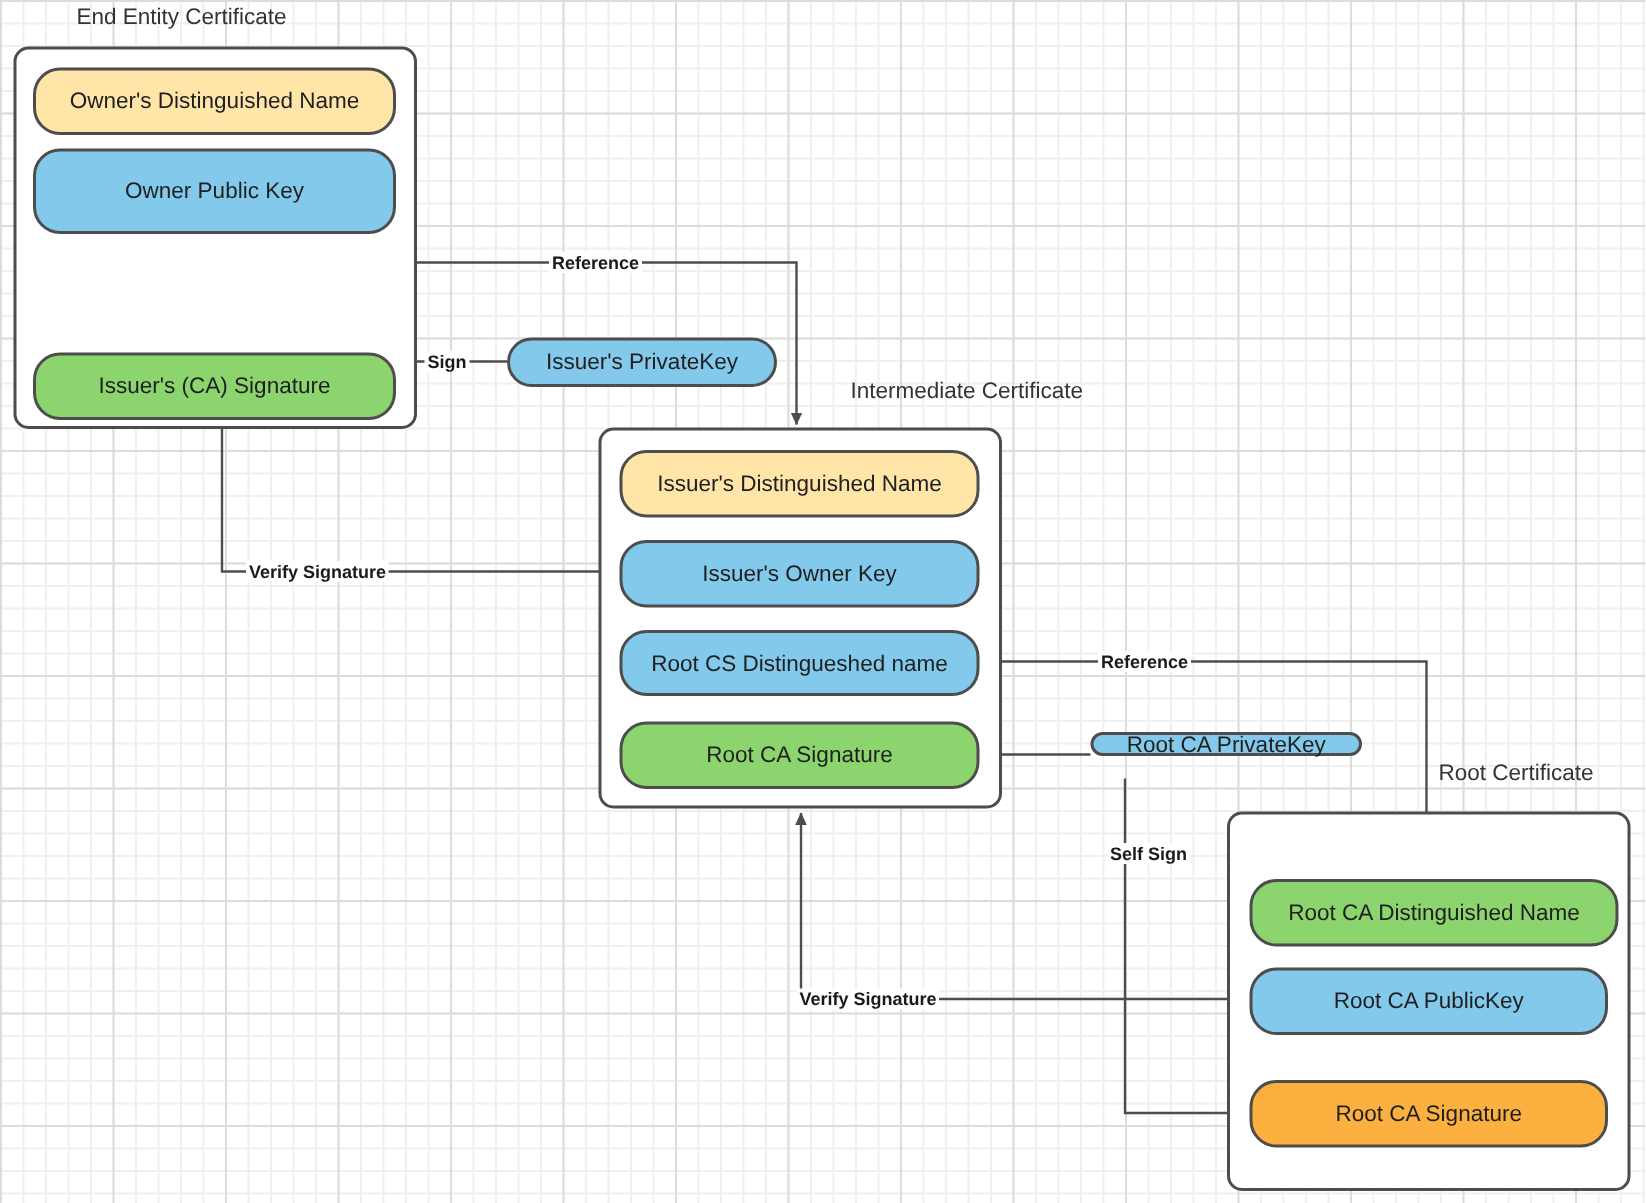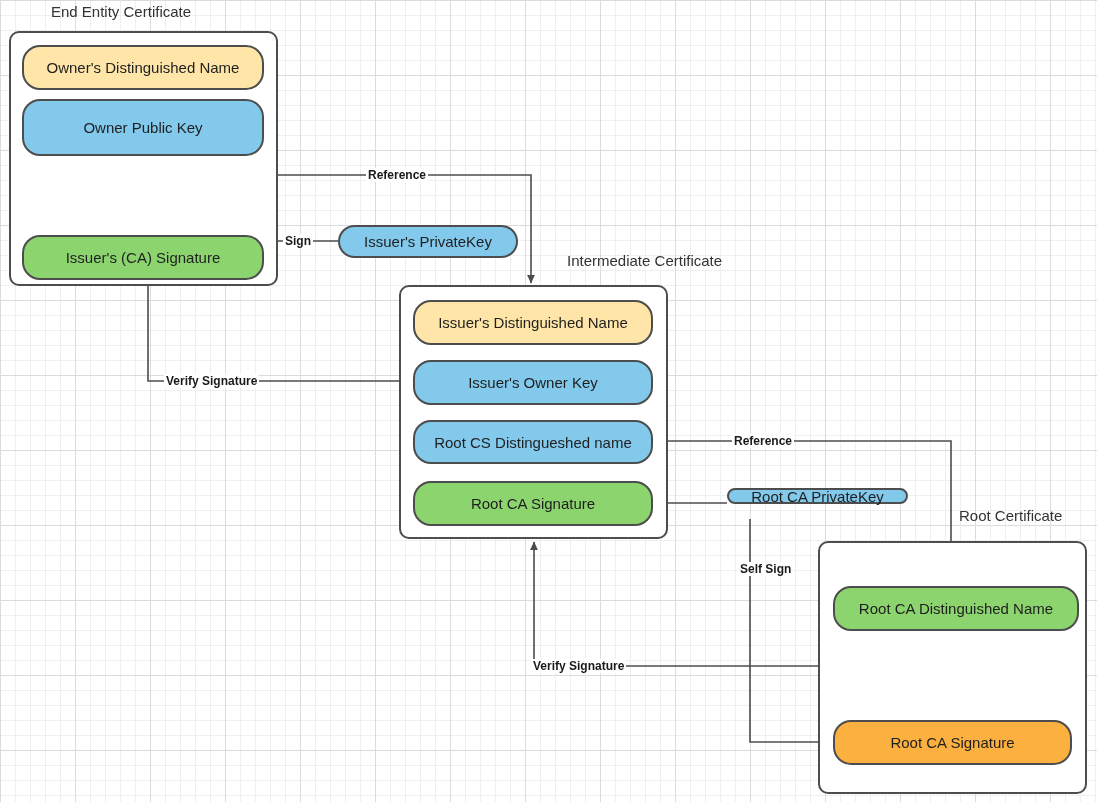--- a/index.html
+++ b/index.html
@@ -122,20 +122,21 @@
   <div class="field-box" style="left:413px; top:481px; width:240px; height:45px; background:#8bd46e;">Root CA Signature</div>
 
   <div class="field-box" style="left:727px; top:488px; width:181px; height:16px; background:#82c9ec; font-size:15px;">Root CA PrivateKey</div>
 
   <div class="cert-title" style="left:959px; top:507px;">Root Certificate</div>
 
   <div class="container-box" style="left:818px; top:541px; width:269px; height:253px;"></div>
 
   <div class="field-box" style="left:833px; top:586px; width:246px; height:45px; background:#8bd46e;text-align:right;">Root CA Distinguished Name</div>
 
+  <div class="field-box" style="left:833px; top:645px; width:239px; height:45px; background:#82c9ec;">Root CA PublicKey</div>
 
   <div class="field-box" style="left:833px; top:720px; width:239px; height:45px; background:#fbb040;">Root CA Signature</div>
 
   <div class="edge-label" style="left:366px; top:168px;">Reference</div>
 
   <div class="edge-label" style="left:283px; top:234px;">Sign</div>
 
   <div class="edge-label" style="left:164px; top:374px;">Verify Signature</div>
 
   <div class="edge-label" style="left:732px; top:434px;">Reference</div>

